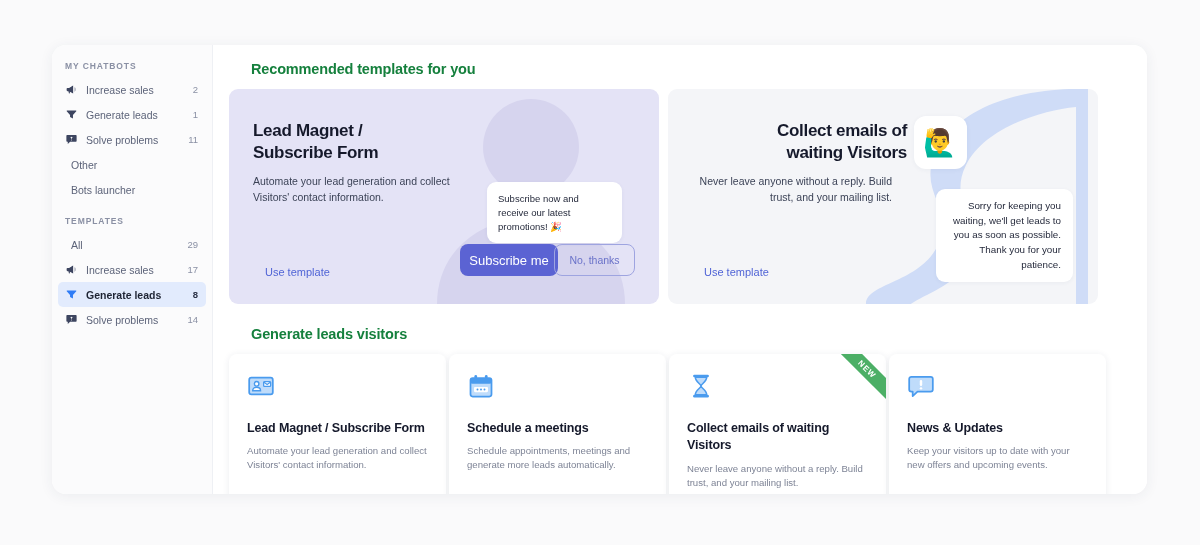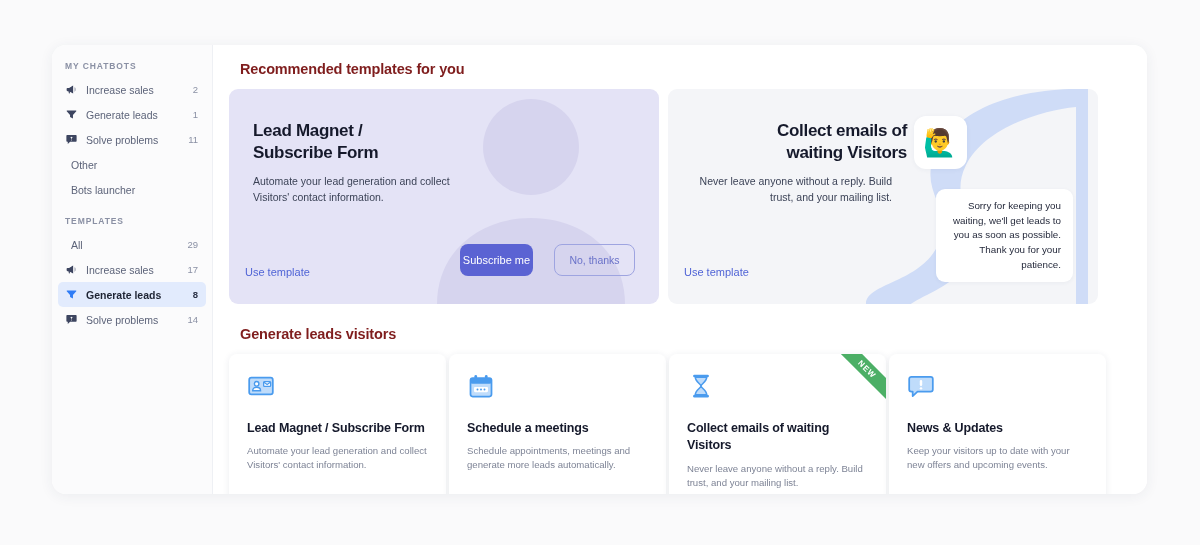--- a/index.html
+++ b/index.html
@@ -74,23 +74,23 @@
   #content {
     flex: 1;
     background: #ffffff;
     padding: 16px 16px 0 16px;
     overflow: hidden;
     position: relative;
   }
   .section-heading {
     font-size: 14.5px;
     font-weight: bold;
-    color: #7f1d1d;
+    color: #15803d;
     letter-spacing: -0.15px;
-    margin: 0 0 12px 11px;
+    margin: 0 0 12px 22px;
   }
 
   
   #recommended-row {
     display: flex;
     gap: 9px;
   }
   .rec-card {
     position: relative;
     width: 430px;
@@ -117,21 +117,21 @@
   }
   .rec-desc {
     margin-top: 11px;
     font-size: 10.5px;
     line-height: 1.5;
     color: #3c4357;
     width: 200px;
   }
   .rec-link {
     position: absolute;
-    left: 16px; bottom: 26px;
+    left: 36px; bottom: 26px;
     font-size: 11px;
     color: #5064d6;
     cursor: pointer;
     z-index: 5;
   }
 
   
   .silhouette {
     position: absolute;
     right: -4px; bottom: 0;
@@ -158,26 +158,26 @@
     left: 258px; top: 93px;
     width: 135px;
     padding: 10px 11px;
     font-size: 9.5px;
     line-height: 1.45;
     color: #1f2436;
   }
   #btn-subscribe-me {
     position: absolute;
     left: 231px; top: 155px;
-    width: 73px; height: 32px;
+    width: 98px; height: 32px;
     background: #5b63d3;
     color: #ffffff;
     border: none;
     border-radius: 8px;
-    font-size: 11px;
+    font-size: 13px;
     font-family: "Liberation Sans", sans-serif;
     cursor: pointer;
     z-index: 3;
   }
   #btn-no-thanks {
     position: absolute;
     left: 325px; top: 155px;
     width: 81px; height: 32px;
     background: transparent;
     color: #6a72c9;
@@ -369,20 +369,21 @@
           <circle cx="118" cy="58" r="48" fill="#d6d4ee"></circle>
           <path d="M24 215c0-52 42-86 94-86s94 34 94 86z" fill="#d6d4ee"></path>
         </svg>
 
         <div class="rec-body">
           <div class="rec-title" style="white-space:pre-line">Lead Magnet /
 Subscribe Form</div>
           <div class="rec-desc">Automate your lead generation and collect Visitors' contact information.</div>
         </div>
 
+        <div class="bubble-white" id="promo-bubble">Subscribe now and receive our latest promotions! 🎉</div>
 
         <button id="btn-subscribe-me">Subscribe me</button>
         <button id="btn-no-thanks">No, thanks</button>
 
         <a class="rec-link">Use template</a>
       </section>
 
       <section class="rec-card grey">
         <svg class="swoosh" viewBox="0 0 260 215">
           <path d="M250 0C250 0 150 -6 108 48c-40 52 12 66 -8 108 -18 38 -72 38 -72 59h222z" fill="#cfdcf7"></path>

